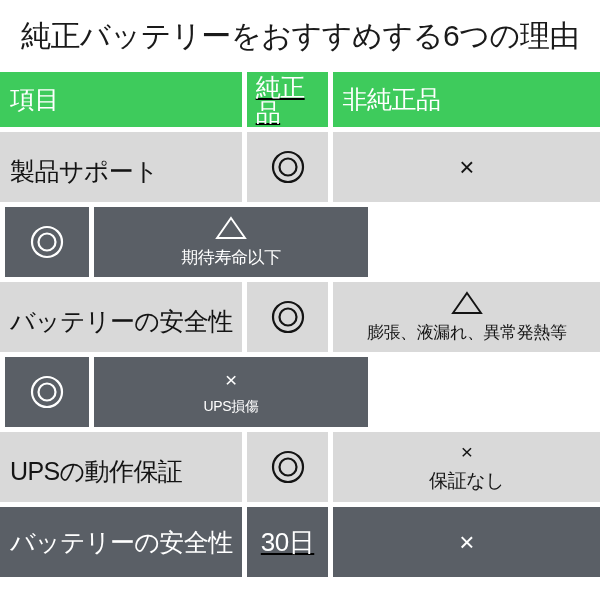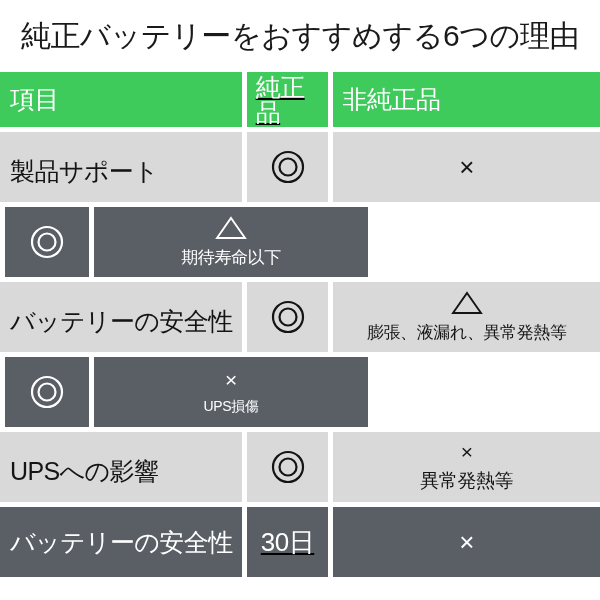--- a/index.html
+++ b/index.html
@@ -244,34 +244,34 @@
       <div class="cell col-nongenuine">
         <div class="mark-stack has-note">
           <span class="value-text" style="font-size:21px">×</span>
           <span class="note" style="font-size:14px">UPS損傷</span>
         </div>
       </div>
     </div>
 
     <div class="row data light">
       <div class="cell col-item">
-        <span class="item-label">UPSへの影響</span>
+        <span class="item-label">UPSの動作保証</span>
       </div>
       <div class="cell col-genuine">
         <span class="mark">
           <svg width="34" height="34" viewBox="0 0 34 34" aria-hidden="true">
             <circle cx="17" cy="17" r="15" fill="none" stroke="#141414" stroke-width="2.2"></circle>
             <circle cx="17" cy="17" r="8.5" fill="none" stroke="#141414" stroke-width="2.2"></circle>
           </svg>
         </span>
       </div>
       <div class="cell col-nongenuine">
         <div class="mark-stack has-note">
           <span class="value-text" style="font-size:21px">×</span>
-          <span class="note" style="font-size:19px">異常発熱等</span>
+          <span class="note" style="font-size:19px">保証なし</span>
         </div>
       </div>
     </div>
 
     <div class="row data dark">
       <div class="cell col-item">
         <span class="item-label">バッテリーの安全性</span>
       </div>
       <div class="cell col-genuine">
         <span class="value-text">30日</span>

